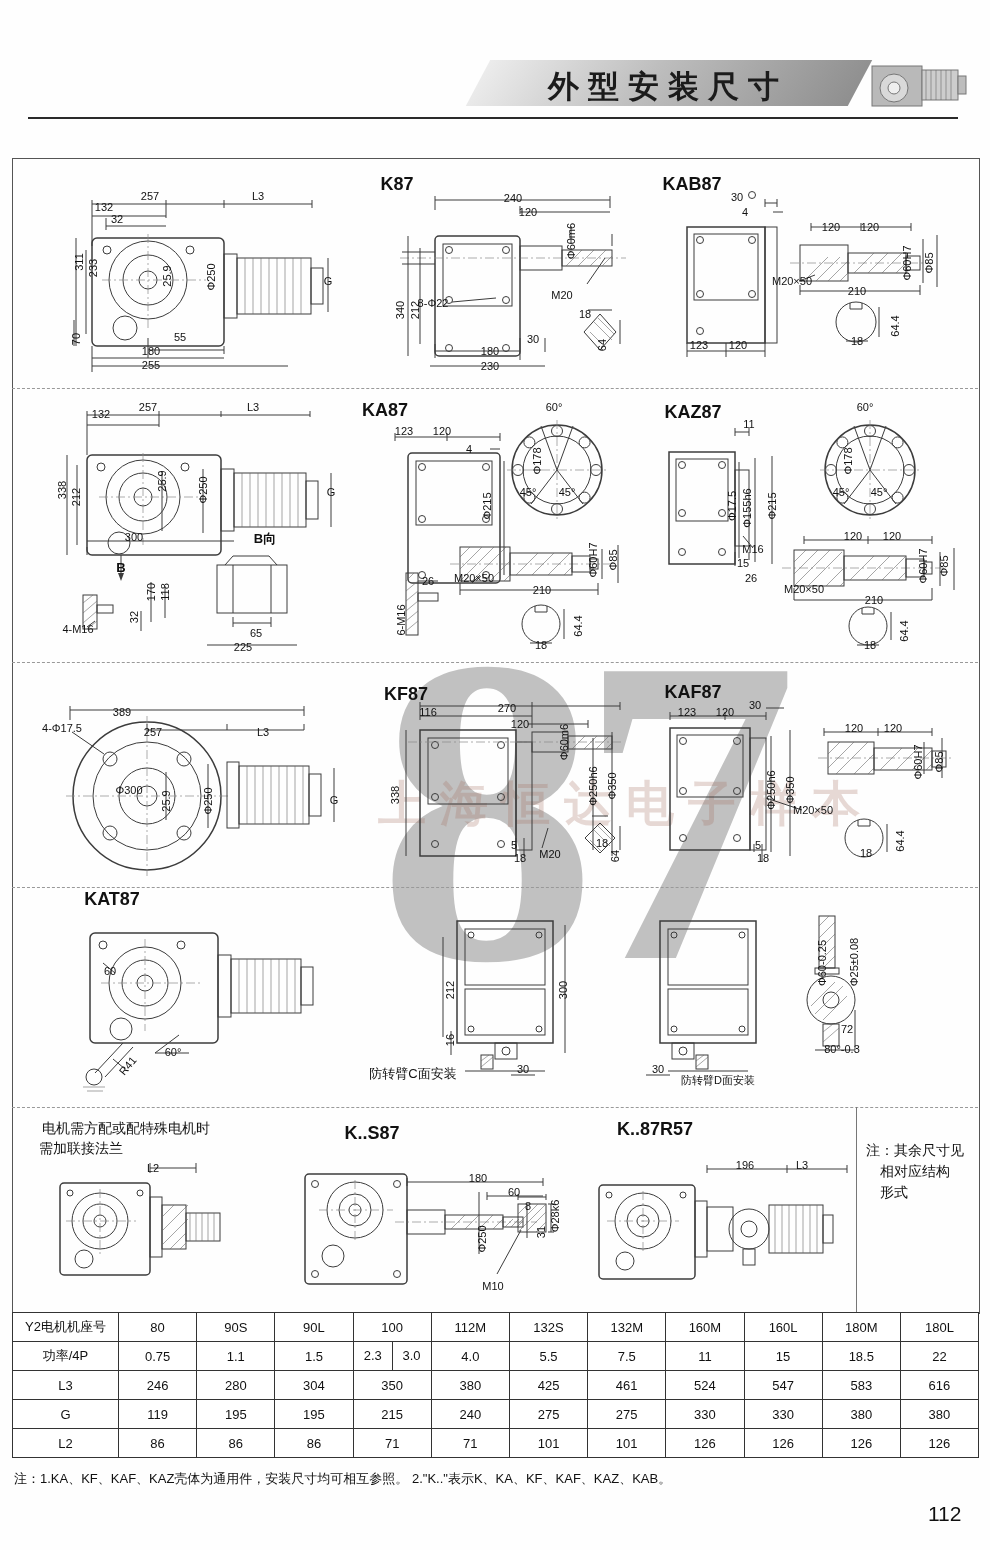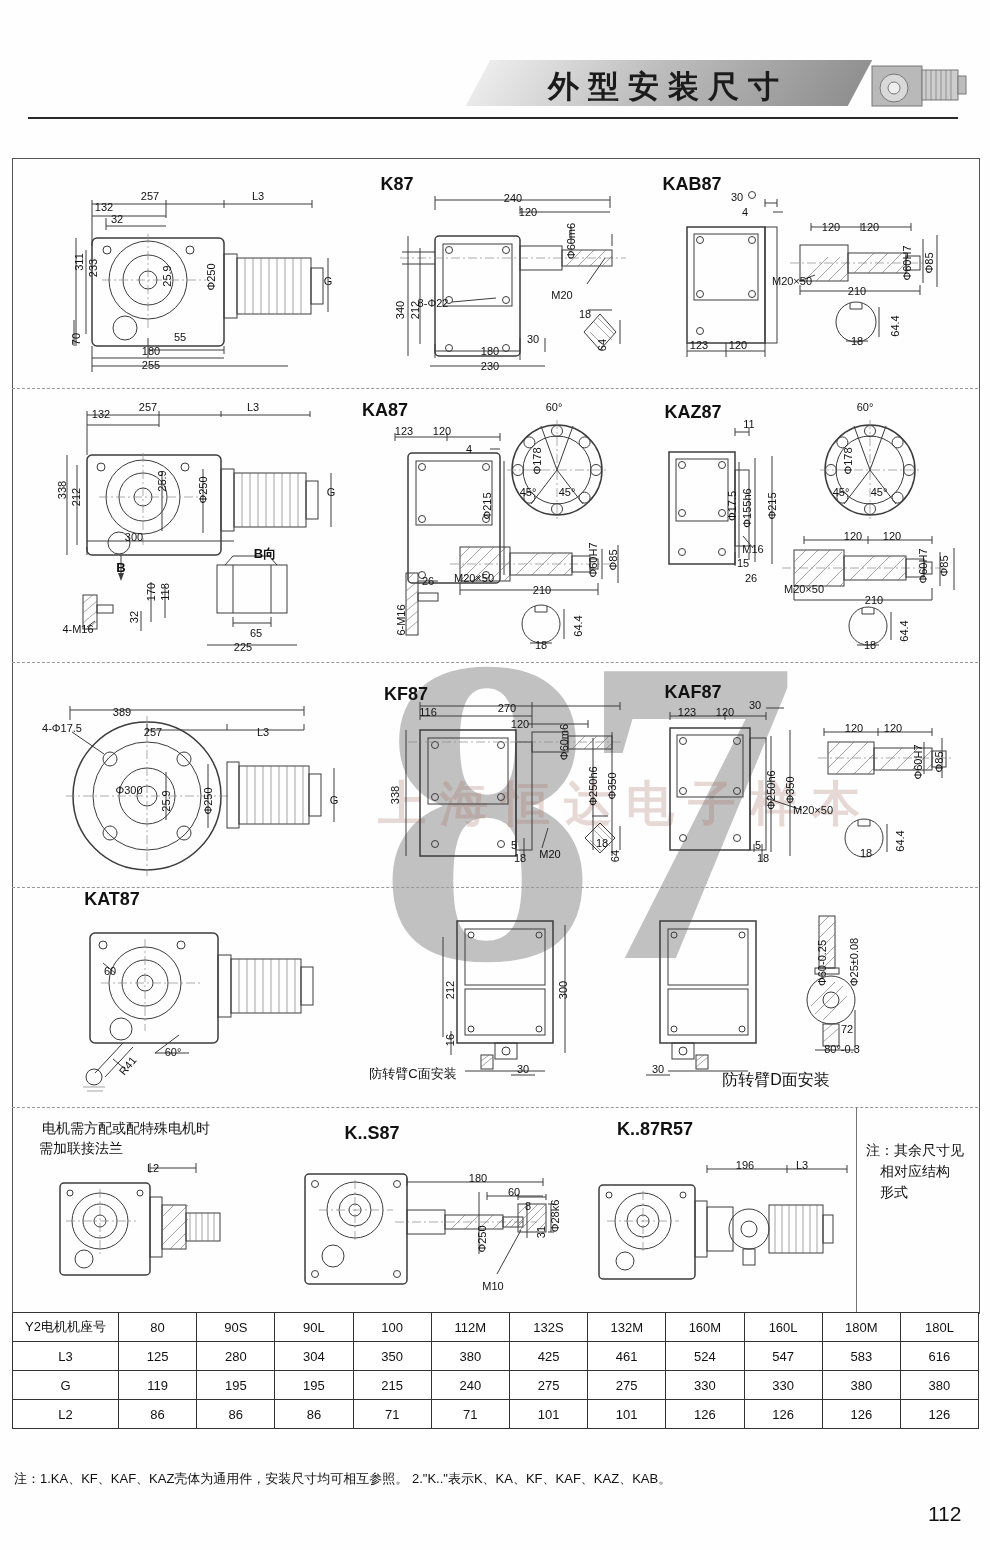--- a/index.html
+++ b/index.html
@@ -501,21 +501,21 @@
       <span class="dim" style="left: 857px; top: 341px; transform: translate(-50%, -50%);">18</span>
       <span class="dim" style="left: 101px; top: 414px; transform: translate(-50%, -50%);">132</span>
       <span class="dim" style="left: 148px; top: 407px; transform: translate(-50%, -50%);">257</span>
       <span class="dim" style="left: 253px; top: 407px; transform: translate(-50%, -50%);">L3</span>
       <span class="dim" style="left: 62px; top: 490px; transform: translate(-50%, -50%) rotate(-90deg);">338</span>
       <span class="dim" style="left: 76px; top: 497px; transform: translate(-50%, -50%) rotate(-90deg);">212</span>
       <span class="dim" style="left: 162px; top: 481px; transform: translate(-50%, -50%) rotate(-90deg);">25.9</span>
       <span class="dim" style="left: 203px; top: 490px; transform: translate(-50%, -50%) rotate(-90deg);">Φ250</span>
       <span class="dim" style="left: 331px; top: 492px; transform: translate(-50%, -50%);">G</span>
       <span class="dim" style="left: 134px; top: 537px; transform: translate(-50%, -50%);">300</span>
-      <span class="dim" style="left: 265px; top: 538px; font-size: 13px; font-weight: bold; transform: translate(-50%, -50%); margin-top: 15px;">B向</span>
+      <span class="dim" style="left: 265px; top: 538px; font-size: 13px; font-weight: bold; transform: translate(-50%, -50%);">B向</span>
       <span class="dim" style="left: 121px; top: 567px; font-size: 13px; font-weight: bold; transform: translate(-50%, -50%);">B</span>
       <span class="dim" style="left: 151px; top: 592px; transform: translate(-50%, -50%) rotate(-90deg);">170</span>
       <span class="dim" style="left: 165px; top: 592px; transform: translate(-50%, -50%) rotate(-90deg);">118</span>
       <span class="dim" style="left: 134px; top: 617px; transform: translate(-50%, -50%) rotate(-90deg);">32</span>
       <span class="dim" style="left: 78px; top: 629px; transform: translate(-50%, -50%);">4-M16</span>
       <span class="dim" style="left: 256px; top: 633px; transform: translate(-50%, -50%);">65</span>
       <span class="dim" style="left: 243px; top: 647px; transform: translate(-50%, -50%);">225</span>
       <span class="dim" style="left: 385px; top: 410px; font-size: 18px; font-weight: bold; transform: translate(-50%, -50%);">KA87</span>
       <span class="dim" style="left: 404px; top: 431px; transform: translate(-50%, -50%);">123</span>
       <span class="dim" style="left: 442px; top: 431px; transform: translate(-50%, -50%);">120</span>
@@ -592,21 +592,21 @@
       <span class="dim" style="left: 112px; top: 899px; font-size: 18px; font-weight: bold; transform: translate(-50%, -50%);">KAT87</span>
       <span class="dim" style="left: 110px; top: 971px; transform: translate(-50%, -50%);">60</span>
       <span class="dim" style="left: 128px; top: 1066px; transform: translate(-50%, -50%) rotate(-50deg);">R41</span>
       <span class="dim" style="left: 173px; top: 1052px; transform: translate(-50%, -50%);">60°</span>
       <span class="dim" style="left: 450px; top: 990px; transform: translate(-50%, -50%) rotate(-90deg);">212</span>
       <span class="dim" style="left: 450px; top: 1040px; transform: translate(-50%, -50%) rotate(-90deg);">16</span>
       <span class="dim" style="left: 563px; top: 990px; transform: translate(-50%, -50%) rotate(-90deg);">300</span>
       <span class="dim" style="left: 523px; top: 1069px; transform: translate(-50%, -50%);">30</span>
       <span class="dim" style="left: 413px; top: 1073px; font-size: 13px; transform: translate(-50%, -50%);">防转臂C面安装</span>
       <span class="dim" style="left: 658px; top: 1069px; transform: translate(-50%, -50%);">30</span>
-      <span class="dim" style="left: 776px; top: 1080px; font-size: 16px; transform: translate(-50%, -50%);">防转臂D面安装</span>
+      <span class="dim" style="left: 718px; top: 1080px; font-size: 11px; transform: translate(-50%, -50%);">防转臂D面安装</span>
       <span class="dim" style="left: 822px; top: 963px; transform: translate(-50%, -50%) rotate(-90deg);">Φ60-0.25</span>
       <span class="dim" style="left: 854px; top: 962px; transform: translate(-50%, -50%) rotate(-90deg);">Φ25±0.08</span>
       <span class="dim" style="left: 847px; top: 1029px; transform: translate(-50%, -50%);">72</span>
       <span class="dim" style="left: 842px; top: 1049px; transform: translate(-50%, -50%);">80°-0.3</span>
       <span class="dim" style="left: 126px; top: 1128px; font-size: 14px; transform: translate(-50%, -50%);">电机需方配或配特殊电机时</span>
       <span class="dim" style="left: 81px; top: 1148px; font-size: 14px; transform: translate(-50%, -50%);">需加联接法兰</span>
       <span class="dim" style="left: 153px; top: 1168px; transform: translate(-50%, -50%);">L2</span>
       <span class="dim" style="left: 372px; top: 1133px; font-size: 18px; font-weight: bold; transform: translate(-50%, -50%);">K..S87</span>
       <span class="dim" style="left: 478px; top: 1178px; transform: translate(-50%, -50%);">180</span>
       <span class="dim" style="left: 514px; top: 1192px; transform: translate(-50%, -50%);">60</span>
@@ -650,22 +650,36 @@
           <td>100</td>
           <td>112M</td>
           <td>132S</td>
           <td>132M</td>
           <td>160M</td>
           <td>160L</td>
           <td>180M</td>
           <td>180L</td>
         </tr>
         <tr>
+          <th>功率/4P</th>
+          <td>0.75</td>
+          <td>1.1</td>
+          <td>1.5</td>
+          <td class="split"><span>2.3</span><span>3.0</span></td>
+          <td>4.0</td>
+          <td>5.5</td>
+          <td>7.5</td>
+          <td>11</td>
+          <td>15</td>
+          <td>18.5</td>
+          <td>22</td>
+        </tr>
+        <tr>
           <th>L3</th>
-          <td>125</td>
+          <td>246</td>
           <td>280</td>
           <td>304</td>
           <td>350</td>
           <td>380</td>
           <td>425</td>
           <td>461</td>
           <td>524</td>
           <td>547</td>
           <td>583</td>
           <td>616</td>

